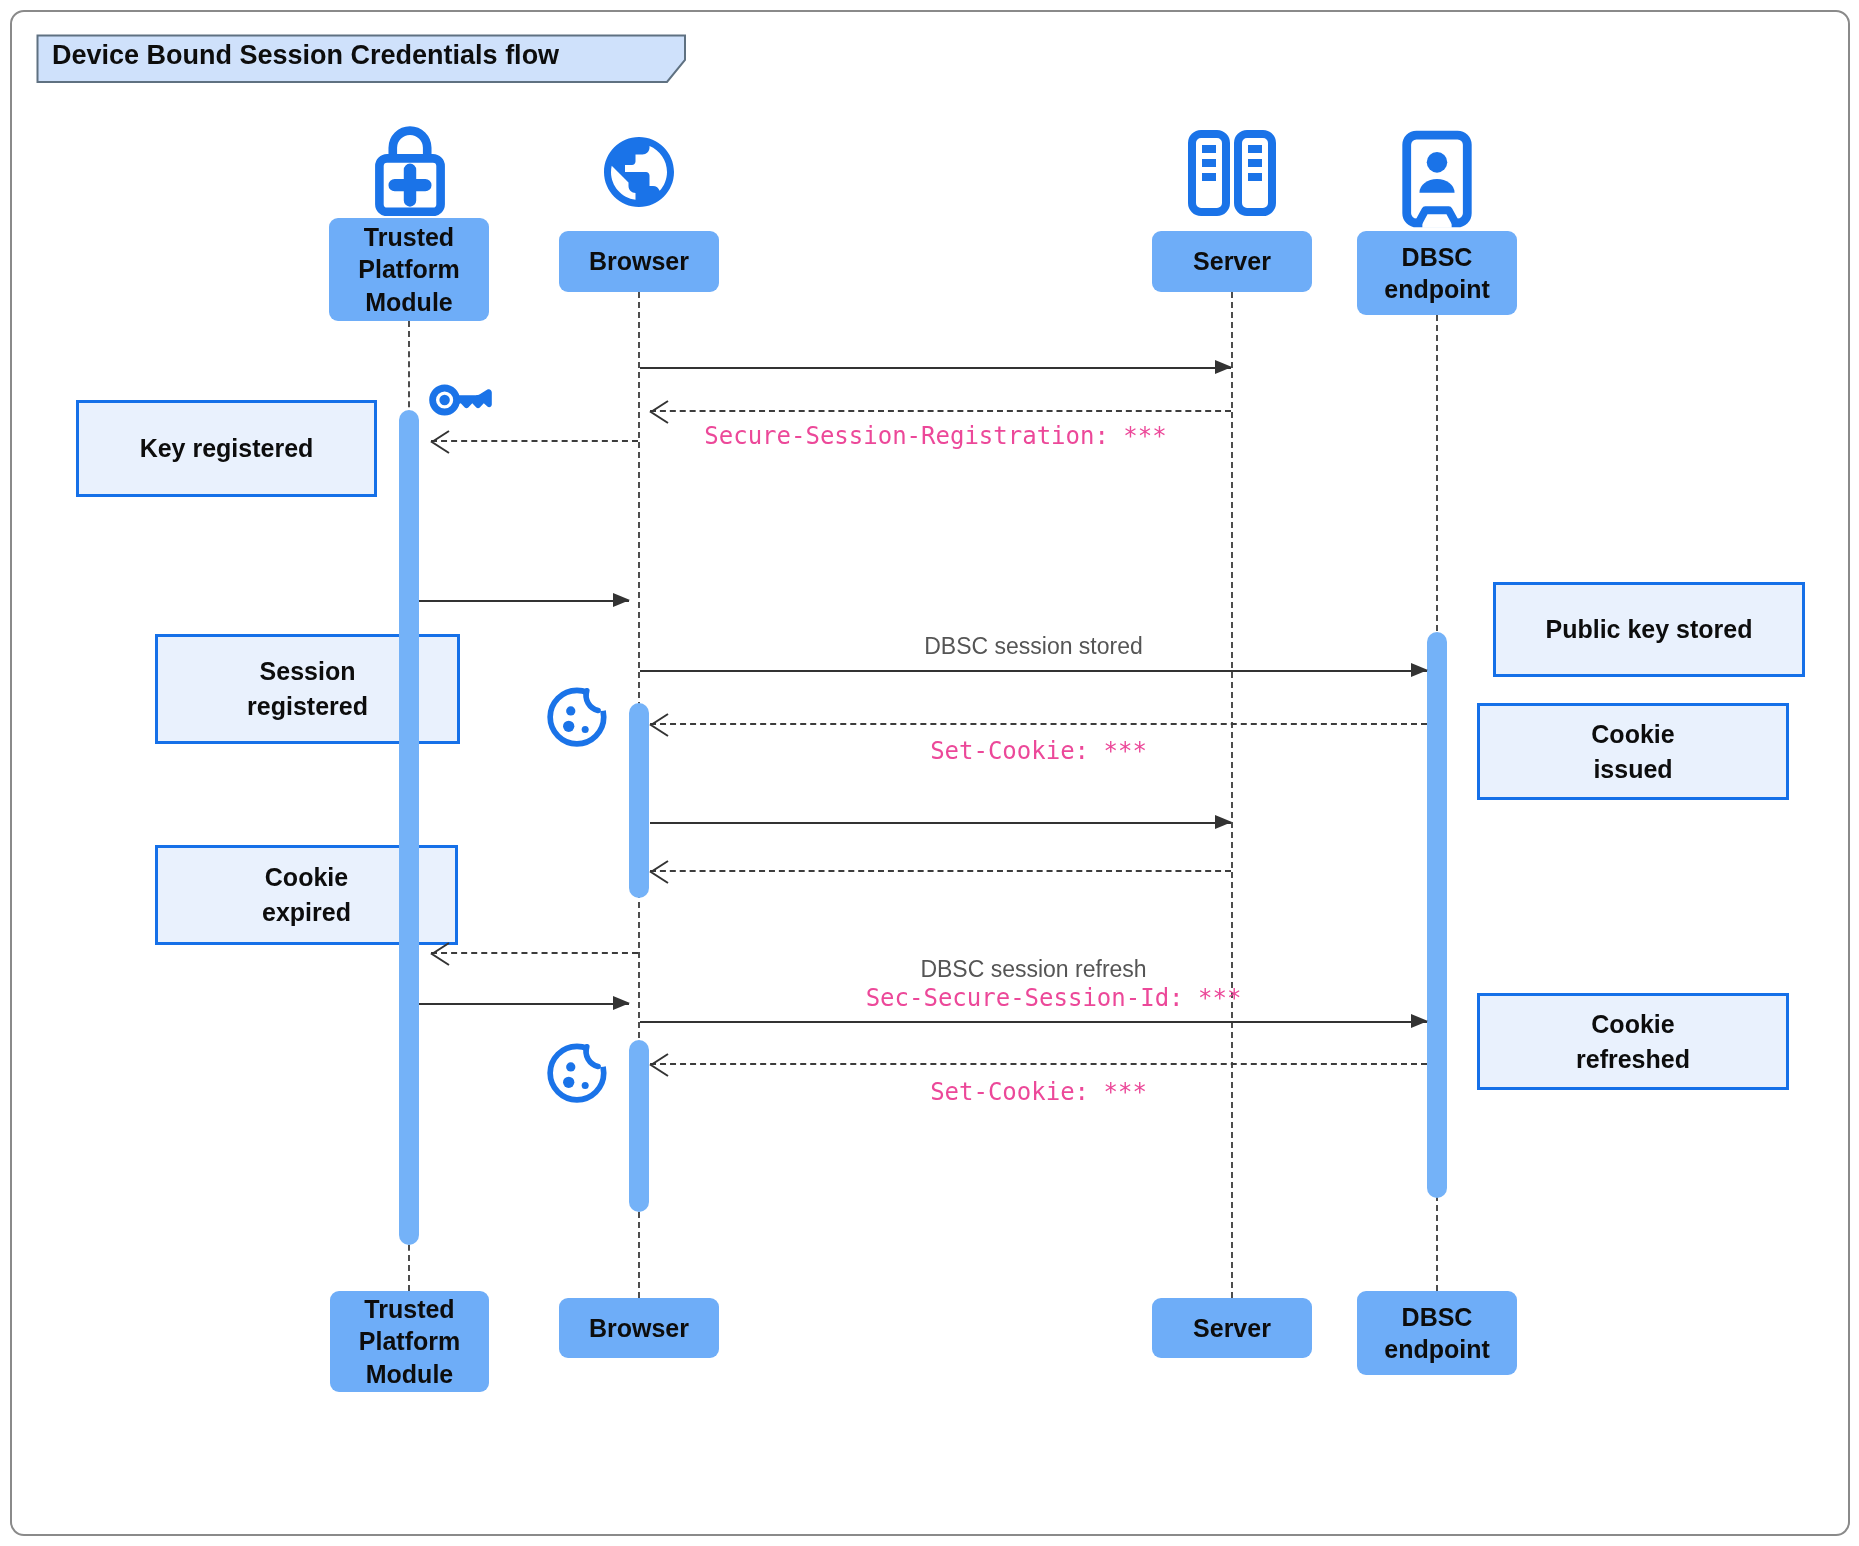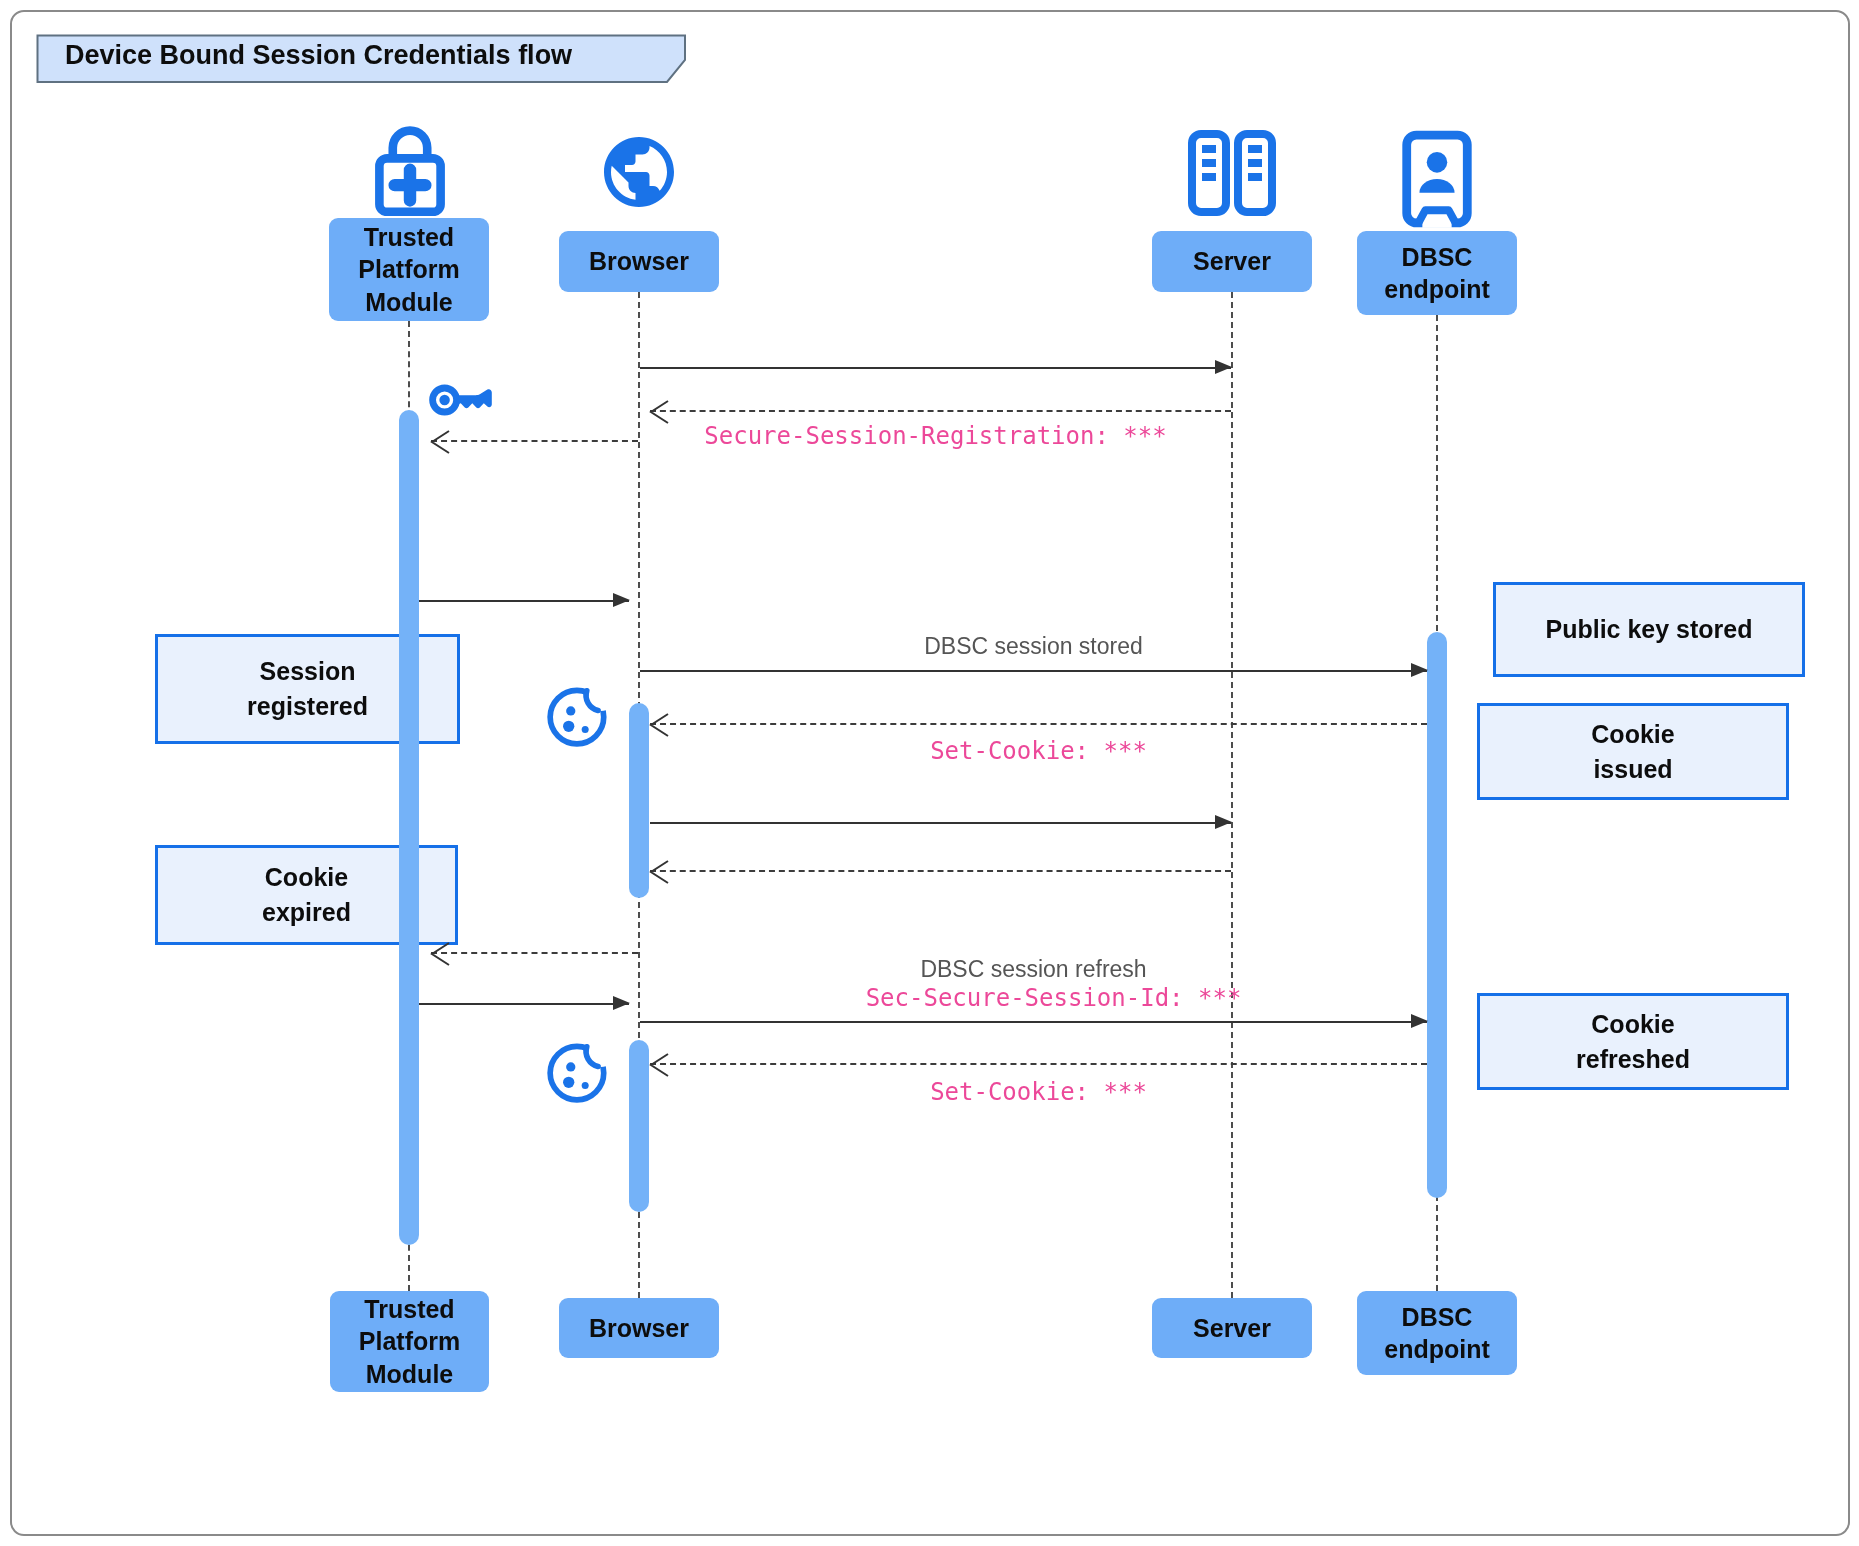--- a/index.html
+++ b/index.html
@@ -12,21 +12,21 @@
     --arrow:#333333;
     --label-muted:#555555;
   }
   html,body{margin:0;padding:0;background:#fff;}
   .canvas{position:relative;width:1859px;height:1546px;background:#fff;
     font-family:"Liberation Sans",sans-serif;overflow:hidden;}
   .frame{position:absolute;left:10px;top:10px;width:1836px;height:1522px;
     border:2.5px solid #8a8a8a;border-radius:14px;z-index:0;}
   .title-tab{position:absolute;left:36px;top:34px;z-index:6;}
   .title-text{position:absolute;left:52px;top:40px;width:600px;font-size:27px;font-weight:bold;
-    color:#0d0d0d;z-index:7;margin-left:13px;}
+    color:#0d0d0d;z-index:7;}
   .lifeline{position:absolute;width:0;border-left:2px dashed #4d4d4d;z-index:1;}
   .bar{position:absolute;width:20px;background:var(--activation-bar);border-radius:10px;z-index:3;}
   .abox{position:absolute;background:var(--actor-box-fill);border-radius:9px;display:flex;
     align-items:center;justify-content:center;text-align:center;font-weight:bold;font-size:25px;
     color:#0d0d0d;white-space:pre-line;line-height:1.3;z-index:3;}
   .note{position:absolute;background:var(--note-fill);border:3px solid var(--note-border);
     display:flex;align-items:center;justify-content:center;text-align:center;font-weight:bold;
     font-size:25px;color:#0d0d0d;white-space:pre-line;line-height:1.4;z-index:2;box-sizing:border-box;}
   .icon{position:absolute;color:var(--accent);z-index:2;}
   .arrow{position:absolute;height:0;border-top:2px solid var(--arrow);z-index:4;}
@@ -91,20 +91,21 @@
   </div>
 
   <div class="abox" style="left:329px;top:218px;width:160px;height:103px;">Trusted
 Platform
 Module</div>
   <div class="abox" style="left:559px;top:231px;width:160px;height:61px;">Browser</div>
   <div class="abox" style="left:1152px;top:231px;width:160px;height:61px;">Server</div>
   <div class="abox" style="left:1357px;top:231px;width:160px;height:84px;">DBSC
 endpoint</div>
 
+  <div class="note" style="left:76px;top:400px;width:301px;height:97px;">Key registered</div>
   <div class="note" style="left:155px;top:634px;width:305px;height:110px;">Session
 registered</div>
   <div class="note" style="left:155px;top:845px;width:303px;height:100px;">Cookie
 expired</div>
   <div class="note" style="left:1477px;top:582px;width:312px;height:95px;margin-left:16px;">Public key stored</div>
   <div class="note" style="left:1477px;top:703px;width:312px;height:97px;">Cookie
 issued</div>
   <div class="note" style="left:1477px;top:993px;width:312px;height:97px;">Cookie
 refreshed</div>
 

